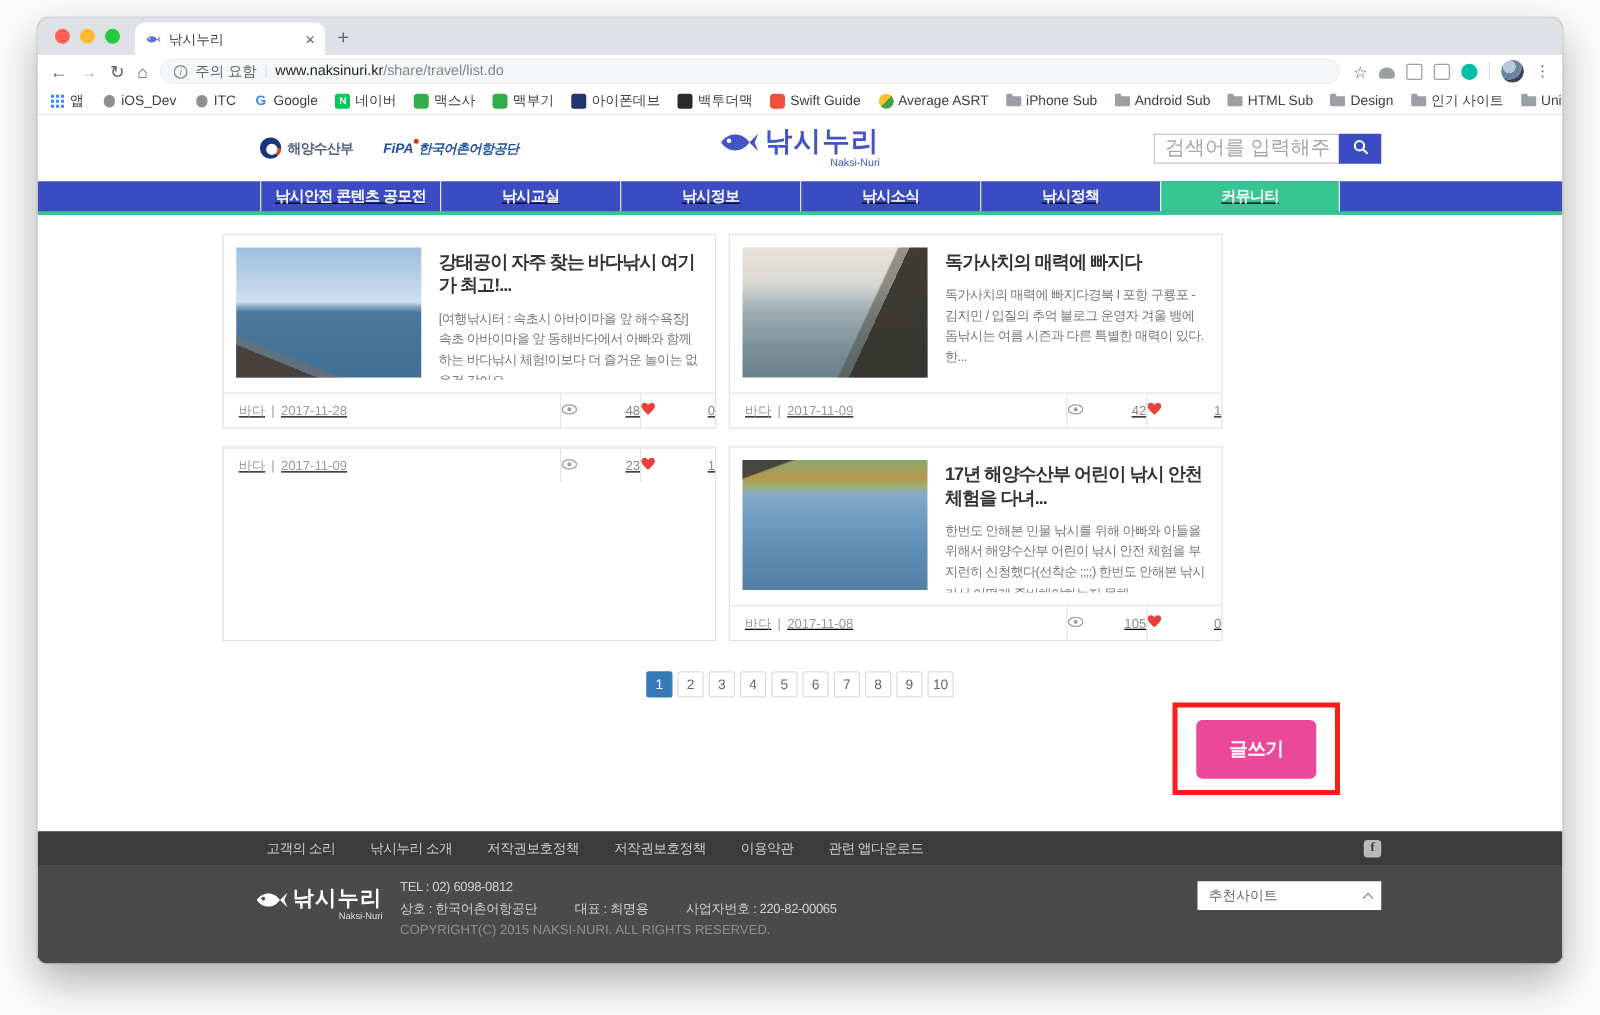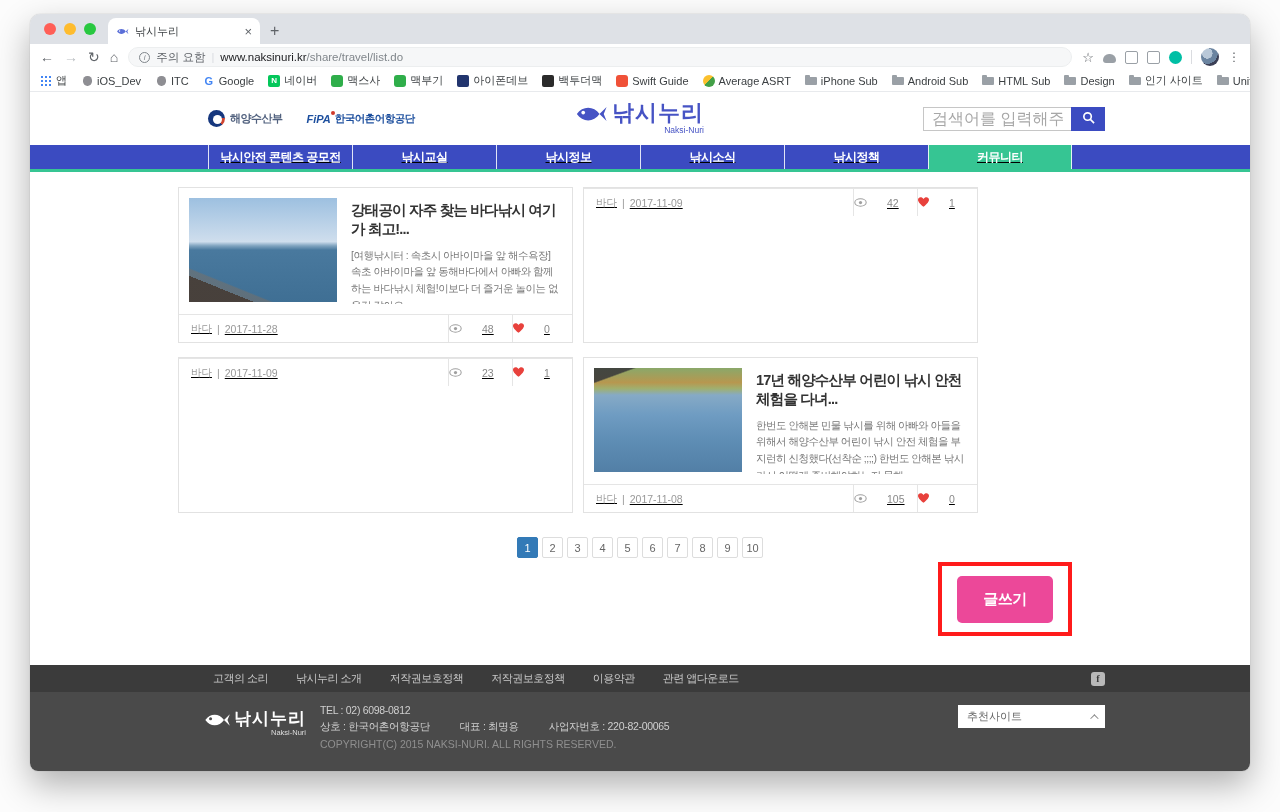--- a/index.html
+++ b/index.html
@@ -68,21 +68,21 @@
 
   .site-header { height:53px; display:flex; align-items:center; padding:0 145px 0 178px; gap:0; flex:none; }
   .gov-logo { display:flex; align-items:center; gap:5px; }
   .gov-mark { width:17px; height:17px; border-radius:50%; position:relative; flex:none;
     background:conic-gradient(from 210deg,#16377e 0 66%,#cf4430 66% 80%,#16377e 80%); }
   .gov-mark::after{ content:''; position:absolute; left:5px; top:5px; right:3px; bottom:3px; background:#fff; border-radius:50%; }
   .gov-label { font-size:11px; color:#52627f; font-weight:bold; letter-spacing:-0.5px; }
   .fipa-logo { display:flex; align-items:center; gap:4px; margin-left:24px; }
   .fipa-word { font-size:11px; font-weight:800; font-style:italic; color:#1d4f9e; position:relative; }
   .fipa-word i { position:absolute; right:-4px; top:-2px; width:4px; height:4px; background:#d03a2b; border-radius:50%; font-style:normal; }
-  .fipa-label { font-size:10.5px; font-weight:bold; color:#1d4f9e; letter-spacing:-0.5px; }
+  .fipa-label { font-size:10.5px; font-weight:bold; color:#1d4f9e; letter-spacing:-0.5px;font-style:italic; }
   .site-logo { margin:0 auto; display:flex; align-items:flex-start; gap:4px; transform:translateX(-30px); }
   .site-logo-text { display:flex; flex-direction:column; align-items:flex-end; }
   .logo-word { font-size:22px; font-weight:800; color:#4653c4; letter-spacing:1px; line-height:1; }
   .logo-sub { font-size:8.5px; color:#4653c4; margin-top:1px; }
   .search { display:flex; align-items:center; }
   .search-input { width:148px; height:24px; border:1px solid #c6c6c6; border-right:none; font-size:16px;
     padding:0 8px; color:#333; outline:none; }
   .search-input::placeholder { color:#a7a7a7; }
   .search-btn { width:34px; height:24px; background:#3b4bc1; border:none; display:flex; align-items:center; justify-content:center; }
 
@@ -97,21 +97,21 @@
   .cards { width:924px; margin:15px auto 0; display:grid; grid-template-columns:395px 395px; gap:14px 10px; flex:none; }
   .card { width:395px; height:156px; border:1px solid #e2e2e2; background:#fff; display:flex; flex-direction:column; }
   .card-body { flex:1; display:flex; padding:10px; gap:14px; overflow:hidden; }
   .card-img { width:148px; height:104px; flex:none; }
   .card-text { flex:1; overflow:hidden; padding-right:2px; }
   .card-title { font-size:14.5px; font-weight:bold; color:#333; line-height:1.3; margin-top:3px; letter-spacing:-0.8px; }
   .card-desc { font-size:10.5px; color:#777; line-height:1.6; margin-top:8px; letter-spacing:-0.5px; }
   .card-foot { height:28px; border-top:1px solid #e5e5e5; display:flex; align-items:stretch; flex:none;text-decoration:underline; }
   .meta { flex:1; display:flex; align-items:center; padding-left:12px; gap:5px;
     font-size:10.5px; color:#999; }
-  .stat { width:64px; border-left:1px solid #e5e5e5; display:flex; align-items:center; justify-content:flex-start; gap:20px;
+  .stat { width:64px; border-left:1px solid #e5e5e5; display:flex; align-items:center; justify-content:space-between; gap:4px;
     font-size:10.5px; color:#888; }
   .stat.heart { width:60px; }
 
   .img-0{ background:linear-gradient(22deg, rgba(72,62,55,.95) 0 16%, rgba(125,112,100,.5) 16% 20%, transparent 21%),
     linear-gradient(180deg,#9dc0e0 0%,#cfdeed 42%,#7fa3bf 46%,#49799e 50%,#3f6f94 100%); }
   .img-1{ background:linear-gradient(295deg, rgba(52,50,44,.95) 0 32%, rgba(80,76,66,.55) 32% 36%, transparent 37%),
     linear-gradient(180deg,#e9e4da 0%,#d8d8d3 28%,#9fb0b4 48%,#7d939b 75%,#68808a 100%); }
   .img-2{ background:linear-gradient(295deg, rgba(60,55,50,.8) 0 12%, transparent 13%),
     linear-gradient(180deg,#b3aca4 0%,#cdc6ba 22%,#a39d94 40%,#7b766e 60%,#59544d 100%); }
   .img-3{ background:linear-gradient(160deg, rgba(60,60,60,.9) 0 9%, transparent 10%),
@@ -373,20 +373,27 @@
           <div class="stat heart">
               <span><svg width="11" height="10" viewBox="0 0 16 14">
                   <path d="M8 14 C2 9,0 6,0 3.6 C0 1.6,1.6 0,3.8 0 C5.5 0,7 1,8 2.6 C9 1,10.5 0,12.2 0 C14.4 0,16 1.6,16 3.6 C16 6,14 9,8 14 Z" fill="#e8413c"></path>
                 </svg></span>
               <span>0</span>
             </div>
         </div>
       </div>
 
       <div class="card">
+        <div class="card-body">
+          <div class="card-img img-1"></div>
+          <div class="card-text">
+            <div class="card-title">독가사치의 매력에 빠지다</div>
+            <div class="card-desc">독가사치의 매력에 빠지다경북 I 포항 구룡포 - 김지민 / 입질의 추억 블로그 운영자    겨울 뱅에돔낚시는 여름 시즌과 다른 특별한 매력이 있다. 한...</div>
+          </div>
+        </div>
         <div class="card-foot">
           <div class="meta">
               <span>바다</span>
               <span>|</span>
               <span>2017-11-09</span>
             </div>
           <div class="stat">
               <span><svg width="13" height="9" viewBox="0 0 16 10">
                   <ellipse cx="8" cy="5" rx="7" ry="4.5" fill="none" stroke="#a0a0a0" stroke-width="1.3"></ellipse>
                   <circle cx="8" cy="5" r="2" fill="#a0a0a0"></circle>

